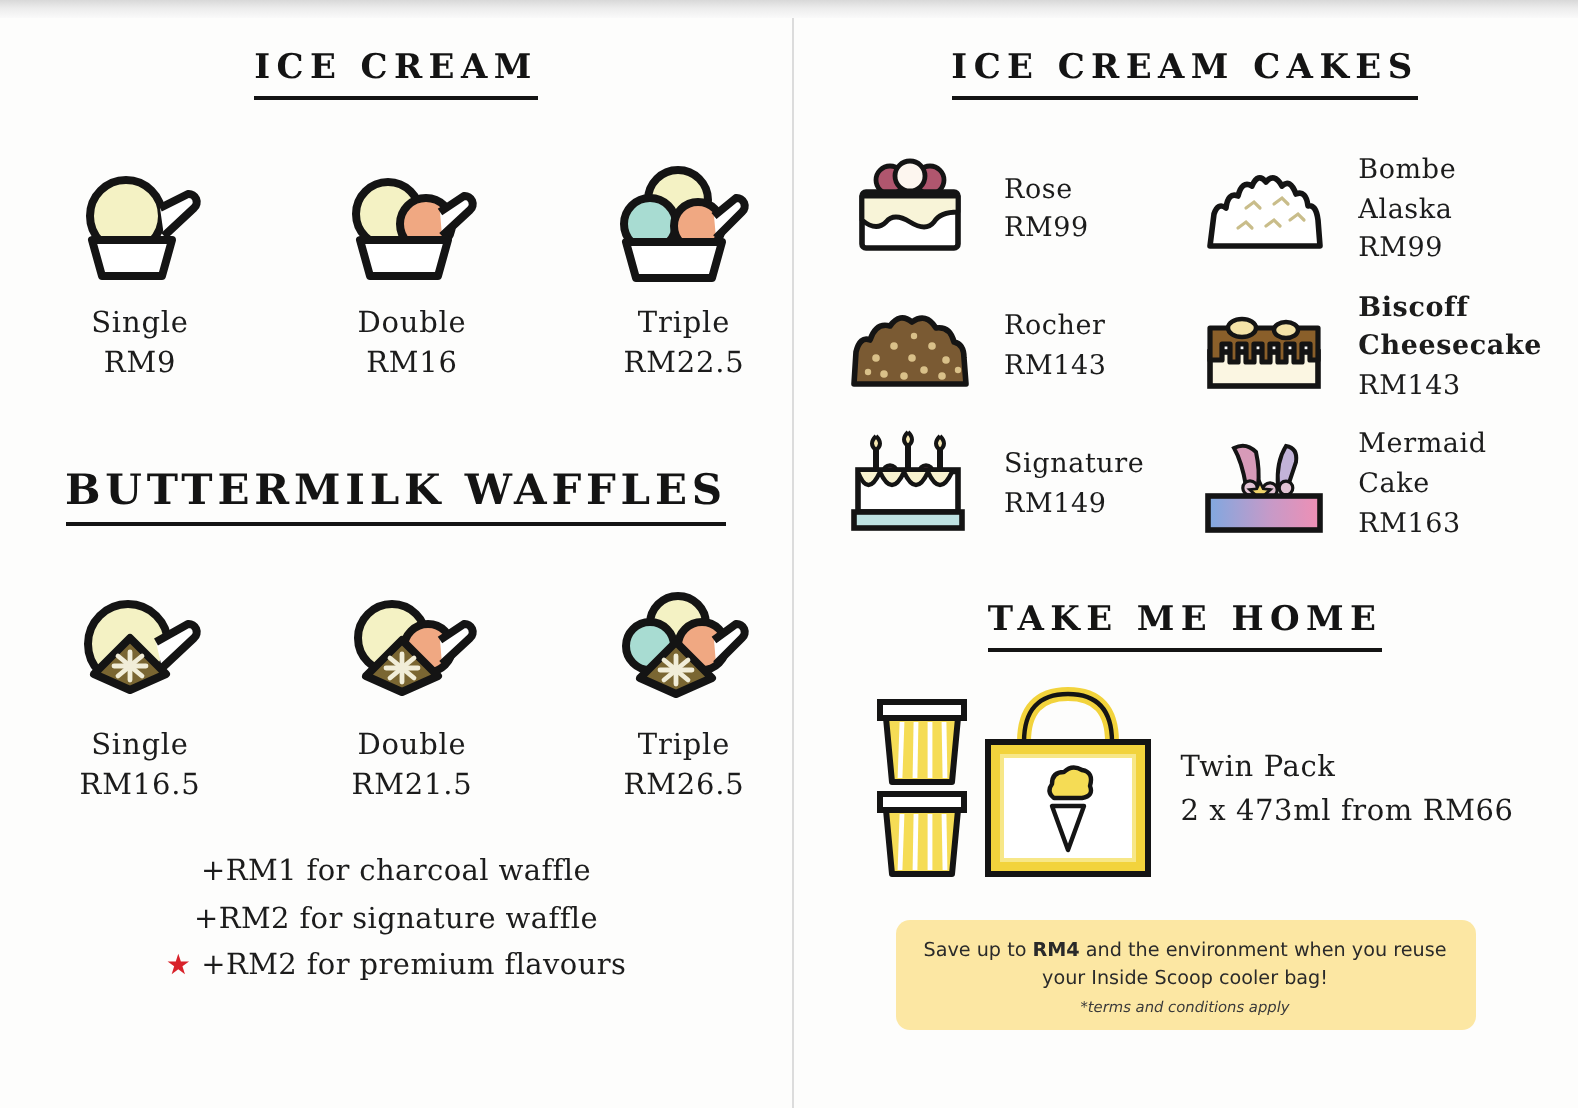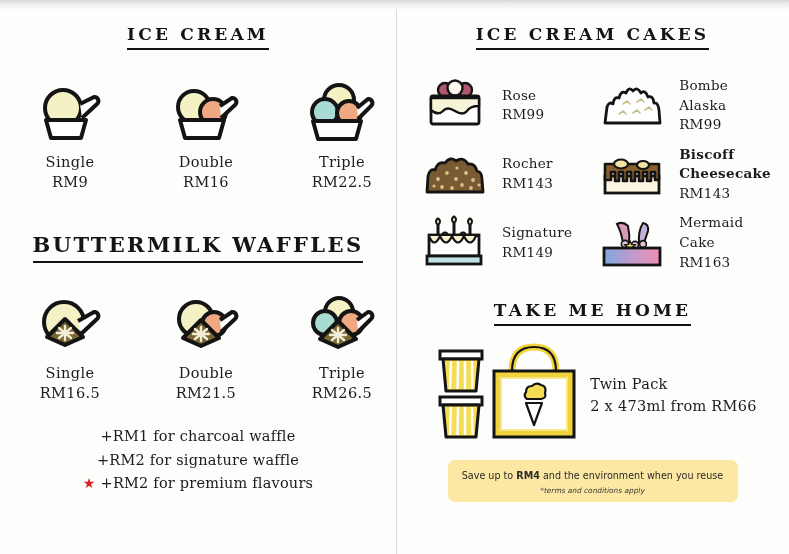--- a/index.html
+++ b/index.html
@@ -391,16 +391,17 @@
         </svg>
       </div>
       <div class="txt">
         <div>Twin Pack</div>
         <div>2 x 473ml from RM66</div>
       </div>
     </div>
 
     <div class="promo">
       <div class="l1"><span>Save up to </span><b>RM4</b><span> and the environment when you reuse</span></div>
+      <div class="l1">your Inside Scoop cooler bag!</div>
       <div class="l2">*terms and conditions apply</div>
     </div>
   </div>
 </div>
 
 </body></html>

